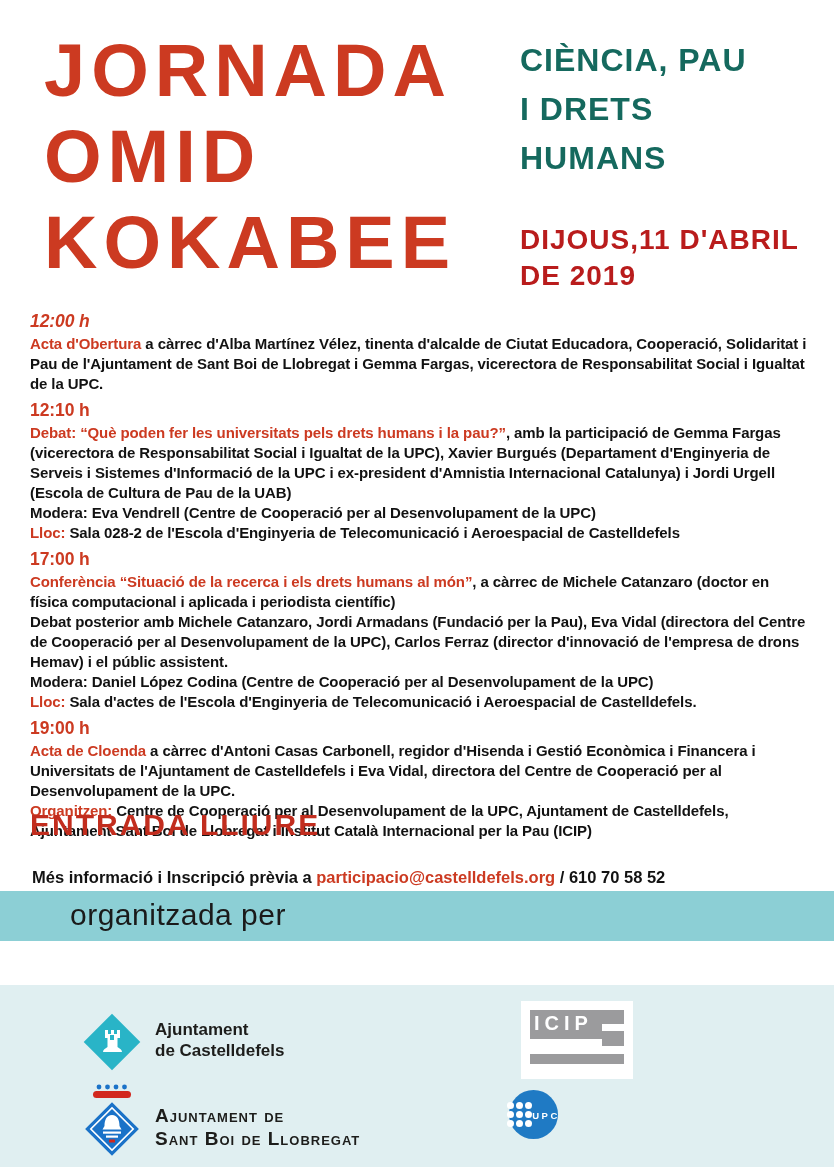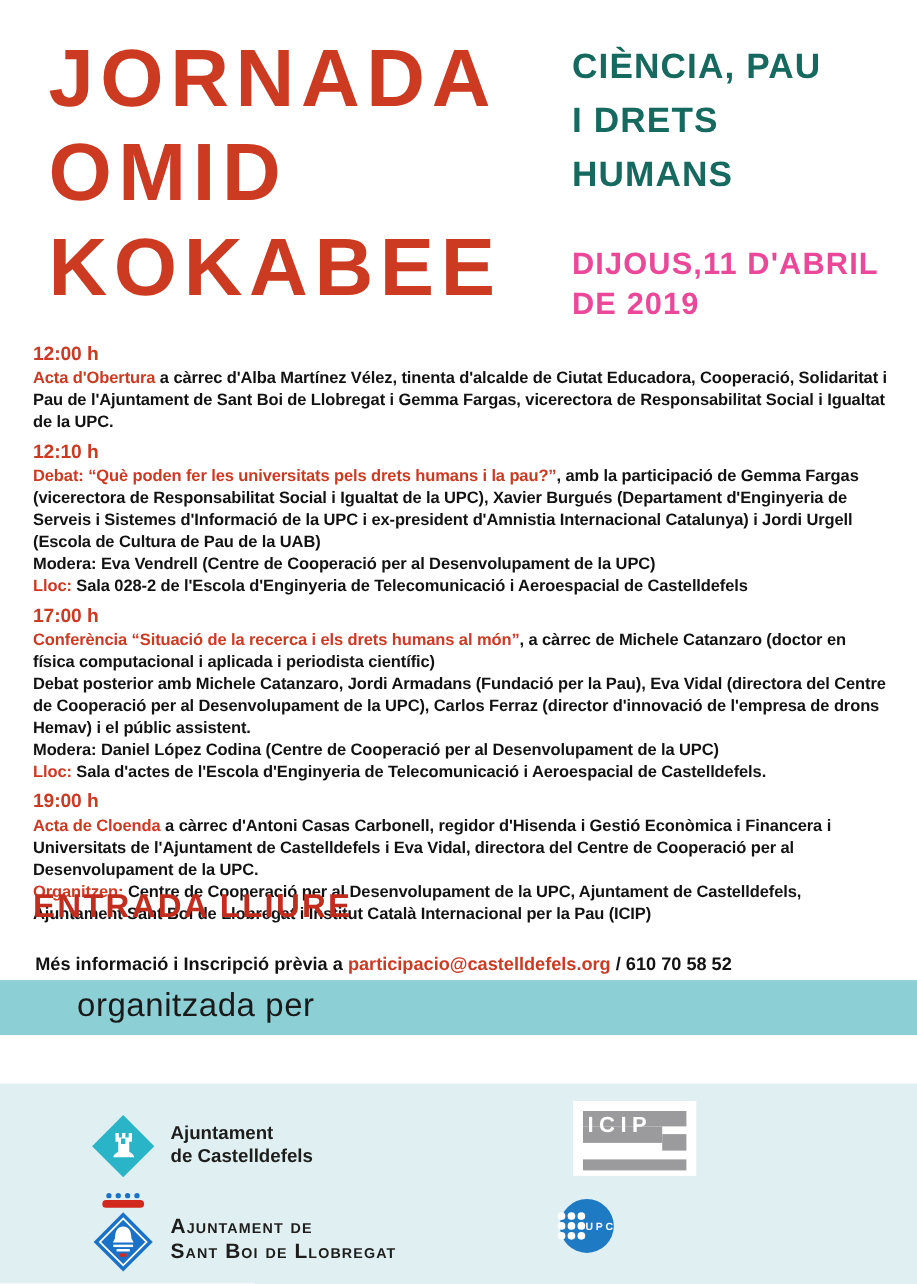--- a/index.html
+++ b/index.html
@@ -4,29 +4,29 @@
 <style>
   html,body{margin:0;padding:0;background:#fff;}
   .poster{position:relative;width:834px;height:1167px;background:#ffffff;
           font-family:"Liberation Sans",sans-serif;overflow:hidden;color:#111;}
 
   
   .title{position:absolute;left:44px;top:28px;color:#cc3a21;font-weight:bold;
          font-size:74px;line-height:86px;letter-spacing:6px;}
   .subtitle{position:absolute;left:520px;top:36px;color:#15695e;font-weight:bold;
             font-size:32px;line-height:49px;letter-spacing:1px;}
-  .datelines{position:absolute;left:520px;top:222px;color:#ec4899;font-weight:bold;
+  .datelines{position:absolute;left:520px;top:222px;color:#b91c1c;font-weight:bold;
              font-size:28px;line-height:36px;letter-spacing:1px;}
 
   
   .schedule{position:absolute;left:30px;top:310px;width:780px;
             font-size:15px;line-height:20px;font-weight:bold;color:#121212;
             letter-spacing:-0.1px;}
   .schedule h3{margin:5px 0 1px 0;font-size:17.5px;line-height:23px;color:#cc3a21;}
-  .schedule h3:first-child{margin-top:0;}
+  .schedule h3:first-child{margin-top:0;font-style:italic;}
   .schedule p{margin:0;}
   .redlbl{color:#cc3a21;}
   .organitzen{margin-top:13px;}
 
   
   .entrada{position:absolute;left:30px;top:808px;color:#c22d1e;font-weight:bold;
            font-size:30px;letter-spacing:2px;}
   .infoline{position:absolute;left:32px;top:868px;font-size:16.5px;font-weight:bold;
             color:#121212;}
   .infoline .email{color:#cc3a21;text-decoration:none;cursor:pointer;}
@@ -43,21 +43,21 @@
   .cast-castle{position:absolute;left:98px;top:1026px;width:28px;height:32px;}
   .cast-text{position:absolute;left:155px;top:1019px;font-size:17px;font-weight:bold;
              color:#1d1d1b;line-height:21px;}
 
   
   .sb-emblem{position:absolute;left:82px;top:1083px;}
   .sb-text{position:absolute;left:155px;top:1104px;font-size:19px;font-weight:bold;
            color:#1d1d1b;line-height:23px;font-variant:small-caps;letter-spacing:1px;}
 
   
-  .icip-card{position:absolute;left:521px;top:1001px;width:112px;height:68px;background:#ffffff;}
+  .icip-card{position:absolute;left:521px;top:1001px;width:112px;height:78px;background:#ffffff;}
   .icip-card .g{position:absolute;background:#9b9b9d;}
   .icip-top{left:9px;top:9px;width:94px;height:14px;}
   .icip-mid{left:9px;top:23px;width:72px;height:15px;}
   .icip-step{left:81px;top:30px;width:22px;height:15px;}
   .icip-bottom{left:9px;top:53px;width:94px;height:10px;}
   .icip-letters{position:absolute;left:13px;top:8px;color:#ffffff;font-weight:bold;
                 font-size:20px;letter-spacing:5px;line-height:28px;}
 
   
   .upc-circle{position:absolute;left:509px;top:1090px;width:49px;height:49px;

